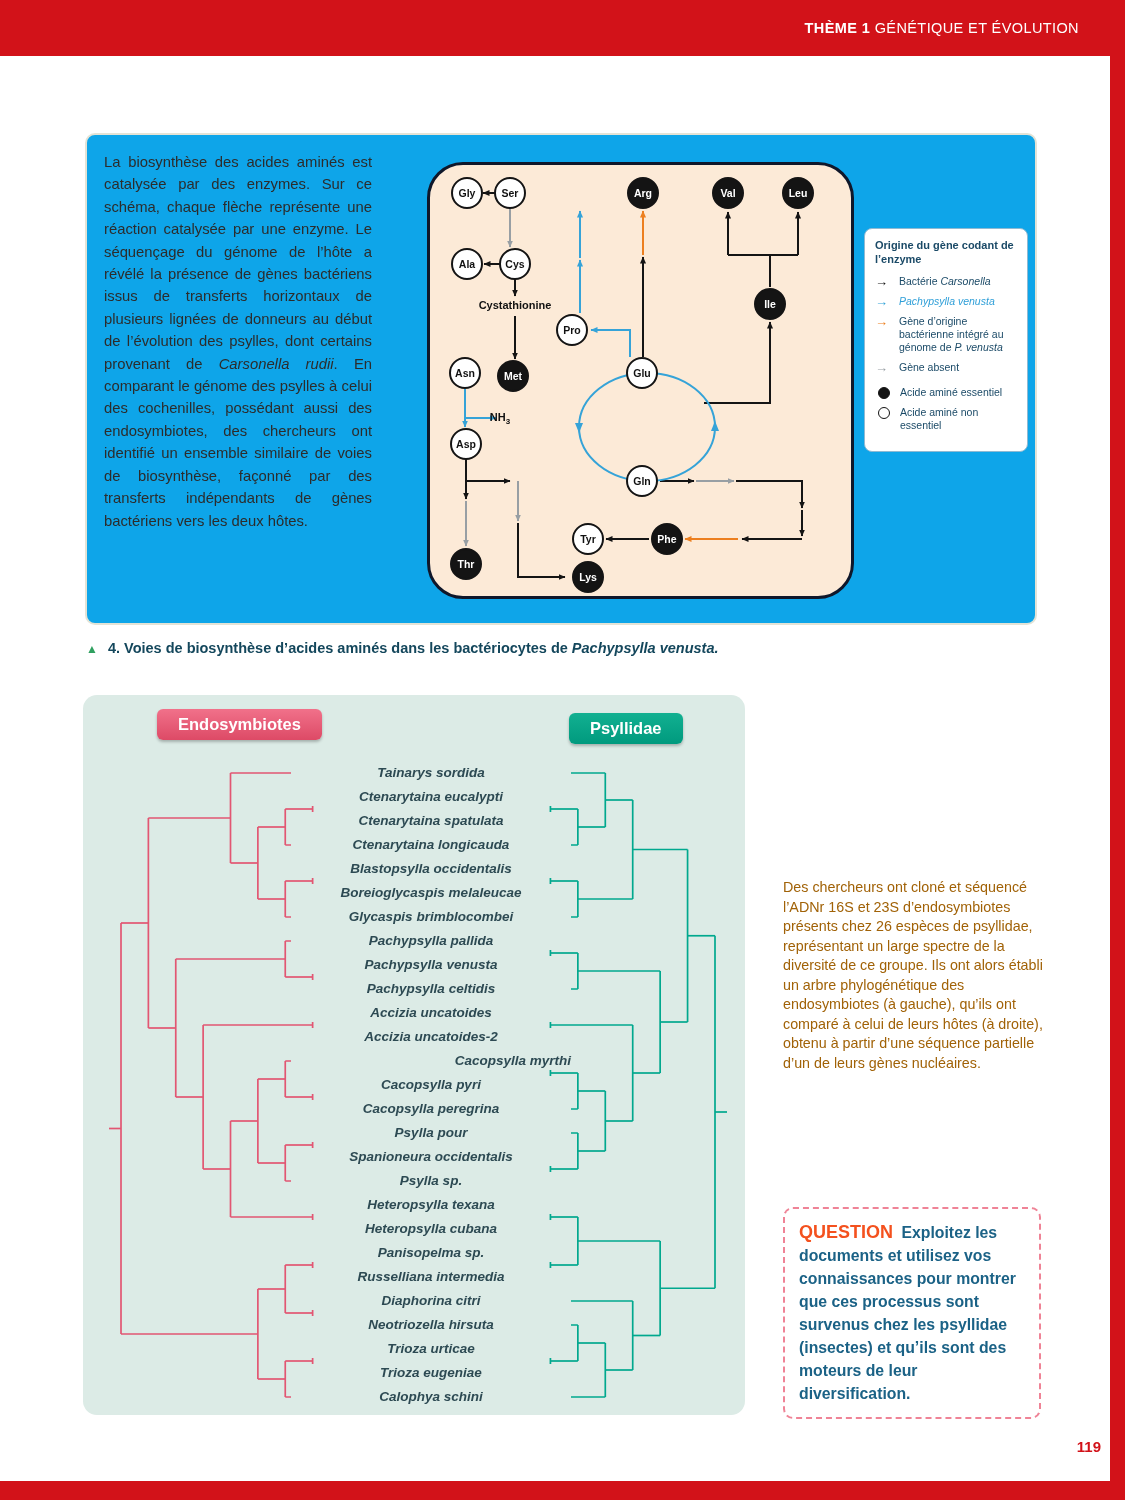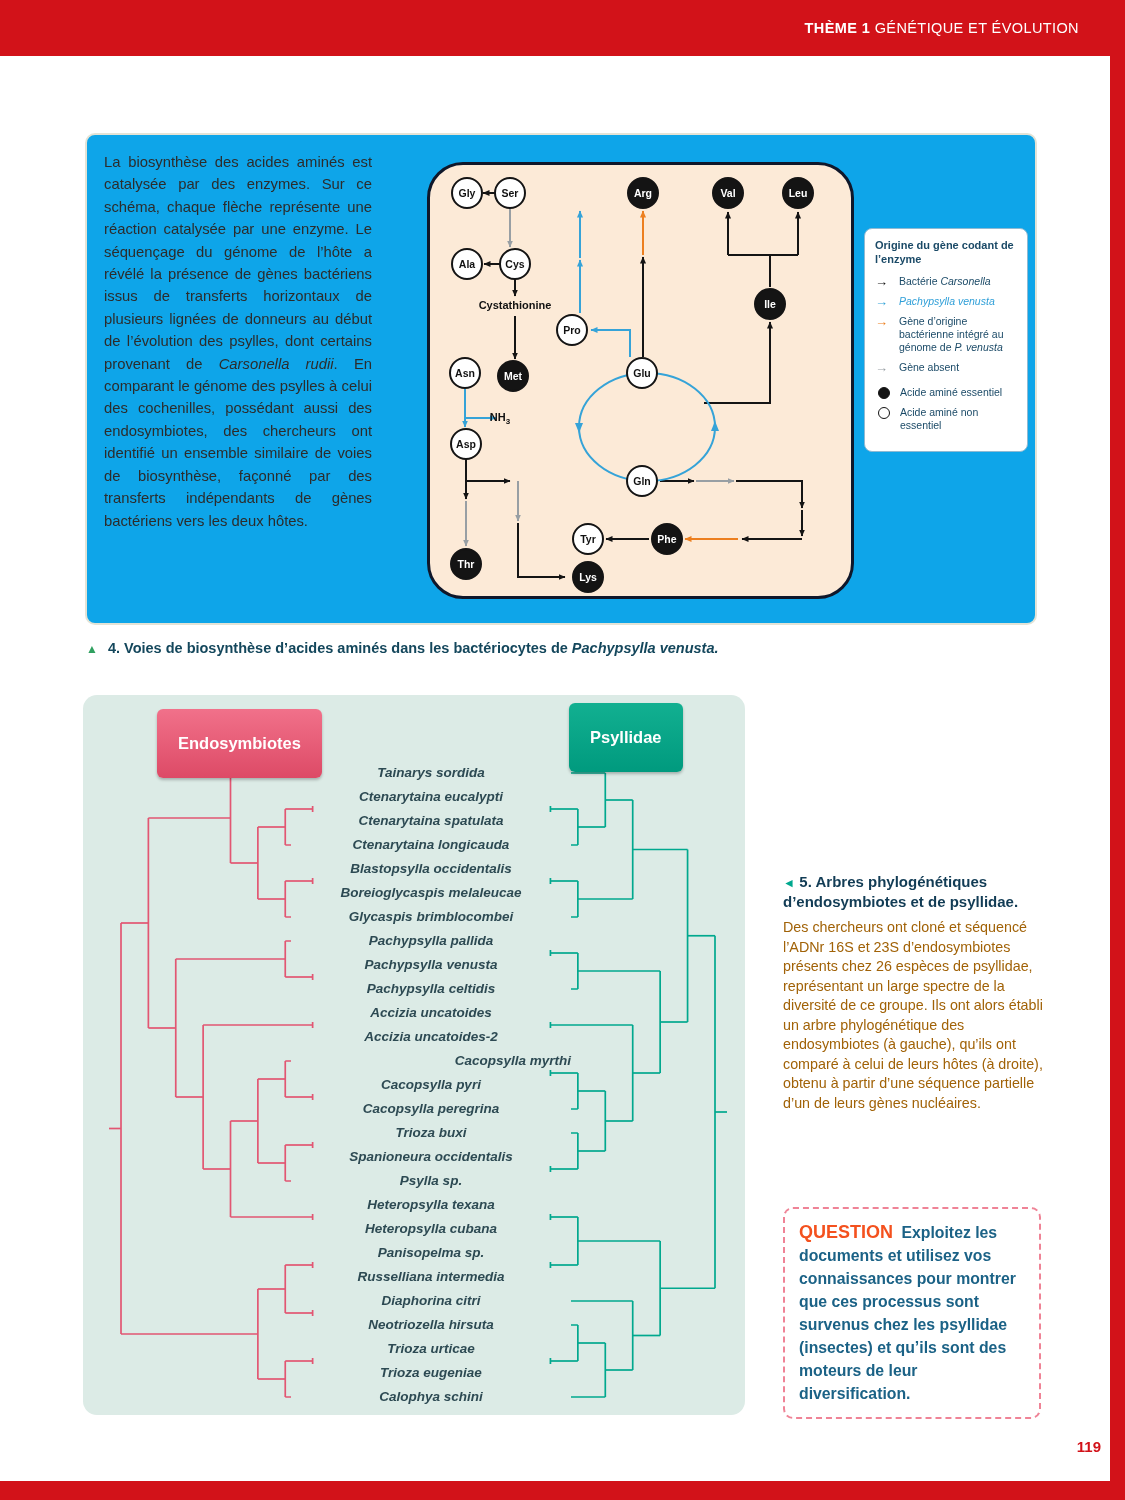--- a/index.html
+++ b/index.html
@@ -42,23 +42,23 @@
   .circ-fill{background:#141414}
 
   
   .caption4{position:absolute;left:86px;top:640px;width:920px;font-size:14.5px;font-weight:bold;color:#14475c}
   .cap-marker{color:#2fa05f;margin-right:6px;font-size:12px}
 
   
   .doc5-panel{position:absolute;left:83px;top:695px;width:662px;height:720px;background:#dcebe6;border-radius:14px}
   #tree-svg{position:absolute;left:0;top:0}
   .species{position:absolute;left:208px;width:280px;text-align:center;font-style:italic;font-weight:700;font-size:13.5px;color:#2d4a53;background:#dcebe6;line-height:18px}
-  .pill{position:absolute;color:#fff;font-weight:bold;font-size:16.5px;padding:25px 21px;border-radius:6px;box-shadow:0 2px 3px rgba(0,0,0,.25)}
+  .pill{position:absolute;color:#fff;font-weight:bold;font-size:16.5px;padding:6px 21px;border-radius:6px;box-shadow:0 2px 3px rgba(0,0,0,.25)}
   .pill-left{left:74px;top:14px;background:linear-gradient(#f1718a,#dd4a66)}
-  .pill-right{left:486px;top:8px;background:linear-gradient(#12b091,#009a7e)}
+  .pill-right{left:486px;top:18px;background:linear-gradient(#12b091,#009a7e)}
 
   
   .doc5-caption{position:absolute;left:783px;top:872px;width:264px}
   .c5-marker{color:#00a88e;font-weight:bold;font-size:12px}
   .c5-bold{font-weight:bold;color:#123c55;font-size:15px;line-height:20px}
   .c5-body{margin-top:6px;font-size:14.3px;line-height:19.5px;color:#a16207;text-align:left}
 
   
   .question-box{position:absolute;left:783px;top:1207px;width:258px;border:2px dashed #ef8396;border-radius:10px;padding:12px 14px;background:#fff}
   .q-label{color:#f4511e;font-weight:bold;font-size:18px;margin-right:4px}
@@ -391,41 +391,37 @@
       <div class="species" style="top: 189px;">Boreioglycaspis melaleucae</div>
       <div class="species" style="top: 213px;">Glycaspis brimblocombei</div>
       <div class="species" style="top: 237px;">Pachypsylla pallida</div>
       <div class="species" style="top: 261px;">Pachypsylla venusta</div>
       <div class="species" style="top: 285px;">Pachypsylla celtidis</div>
       <div class="species" style="top: 309px;">Accizia uncatoides</div>
       <div class="species" style="top: 333px;">Accizia uncatoides-2</div>
       <div class="species" style="top: 357px; text-align: right;">Cacopsylla myrthi</div>
       <div class="species" style="top: 381px;">Cacopsylla pyri</div>
       <div class="species" style="top: 405px;">Cacopsylla peregrina</div>
-      <div class="species" style="top: 429px;">Trioza buxi</div>
+      <div class="species" style="top: 429px;">Psylla pour</div>
       <div class="species" style="top: 453px;">Spanioneura occidentalis</div>
       <div class="species" style="top: 477px;">Psylla sp.</div>
       <div class="species" style="top: 501px;">Heteropsylla texana</div>
       <div class="species" style="top: 525px; text-align: center;">Heteropsylla cubana</div>
       <div class="species" style="top: 549px;">Panisopelma sp.</div>
       <div class="species" style="top: 573px;">Russelliana intermedia</div>
       <div class="species" style="top: 597px;">Diaphorina citri</div>
       <div class="species" style="top: 621px;">Neotriozella hirsuta</div>
       <div class="species" style="top: 645px;">Trioza urticae</div>
       <div class="species" style="top: 669px;">Trioza eugeniae</div>
       <div class="species" style="top: 693px;">Calophya schini</div>
     </div>
   <div class="pill pill-left">Endosymbiotes</div>
   <div class="pill pill-right">Psyllidae</div>
 </section>
 
 <aside class="doc5-caption">
-  <div class="c5-title">
-    <span class="c5-marker">◄</span>
-    <span class="c5-bold">5. Arbres phylogénétiques d’endosymbiotes et de psyllidae.</span>
-  </div>
   <div class="c5-body">Des chercheurs ont cloné et séquencé l’ADNr 16S et 23S d’endosymbiotes présents chez 26 espèces de psyllidae, représentant un large spectre de la diversité de ce groupe. Ils ont alors établi un arbre phylogénétique des endosymbiotes (à gauche), qu’ils ont comparé à celui de leurs hôtes (à droite), obtenu à partir d’une séquence partielle d’un de leurs gènes nucléaires.</div>
 </aside>
 
 <aside class="question-box">
   <span class="q-label">QUESTION</span>
   <span class="q-text">Exploitez les documents et utilisez vos connaissances pour montrer que ces processus sont survenus chez les psyllidae (insectes) et qu’ils sont des moteurs de leur diversification.</span>
 </aside>
 
 </body></html>

